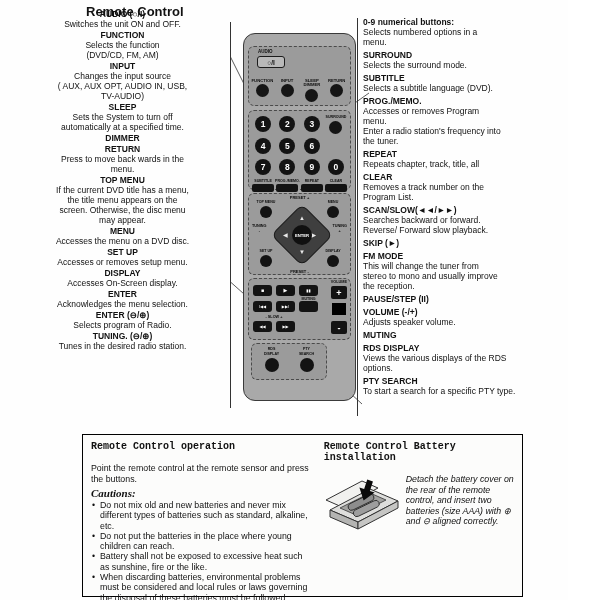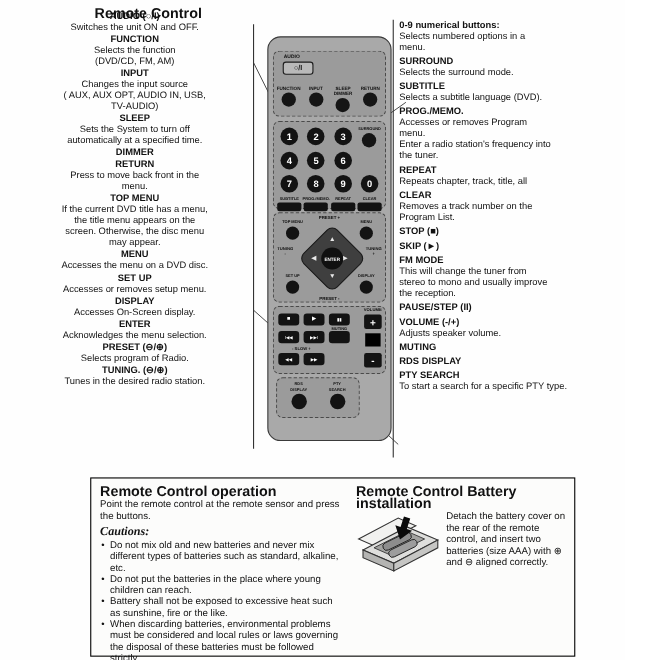--- a/index.html
+++ b/index.html
@@ -64,28 +64,28 @@
 
   .rdsrow { position:absolute; left:2px; right:2px; top:3px; display:flex; justify-content:space-around; }
   .rdscell { display:flex; flex-direction:column; align-items:center; width:34px; }
   .circle14 { width:14px; height:14px; border-radius:50%; background:#131313; margin-top:1px; }
 
   
   .bottom-box { position:absolute; left:82px; top:434px; width:441px; height:163px;
                 border:1.3px solid #000; background:#fcfcfb; display:flex; padding:6px 8px; }
   .bb-left { width:55%; padding-right:10px; }
   .bb-right { width:45%; }
-  .bb-title { font-size:13px; font-weight:bold; line-height:11px; margin-bottom:1px; }
+  .bb-title { font-size:10px; font-weight:bold; line-height:11px; margin-bottom:11px;font-family:Liberation Mono, monospace; }
   .bb-body { font-size:8.8px; line-height:10.5px; }
   .cautions-title { font-family:"Liberation Serif", serif; font-style:italic; font-weight:bold;
                     font-size:11px; margin:3px 0 1px 0; }
   ul.cautions { list-style:none; }
   ul.cautions li { font-size:8.8px; line-height:10.3px; padding-left:9px; position:relative; }
   ul.cautions li::before { content:"•"; position:absolute; left:1px; }
-  .battery-wrap { display:flex; }
+  .battery-wrap { display:flex;font-style:italic; }
   .battery-art { flex:0 0 78px; margin:2px 4px 0 0; }
 </style>
 </head>
 <body>
 
 <div id="page">
 
   <div class="page-title">Remote Control</div>
 
   <svg class="lines" viewBox="0 0 600 600">
@@ -122,21 +122,21 @@
         <div class="rc-desc">Sets the System to turn off
 automatically at a specified time.</div>
       </div>
 
       <div class="entry">
         <div class="rc-label">DIMMER</div>
       </div>
 
       <div class="entry">
         <div class="rc-label">RETURN</div>
-        <div class="rc-desc">Press to move back front in the
+        <div class="rc-desc">Press to move back wards in the
 menu.</div>
       </div>
 
       <div class="entry">
         <div class="rc-label">TOP MENU</div>
         <div class="rc-desc">If the current DVD title has a menu,
 the title menu appears on the
 screen. Otherwise, the disc menu
 may appear.</div>
       </div>
@@ -156,21 +156,21 @@
         <div class="rc-desc">Accesses On-Screen display.</div>
       </div>
 
 
       <div class="entry">
         <div class="rc-label">ENTER</div>
         <div class="rc-desc">Acknowledges the menu selection.</div>
       </div>
 
       <div class="entry">
-        <div class="rc-label">PRESET (⊖/⊕)</div>
+        <div class="rc-label">ENTER (⊖/⊕)</div>
         <div class="rc-desc">Selects program of Radio.</div>
       </div>
 
       <div class="entry">
         <div class="rc-label">TUNING. (⊖/⊕)</div>
         <div class="rc-desc">Tunes in the desired radio station.</div>
       </div>
     </div>
 
   <div class="right-col">
@@ -203,26 +203,27 @@
         <div class="rc-label">REPEAT</div>
         <div class="rc-desc">Repeats chapter, track, title, all</div>
       </div>
 
       <div class="entry">
         <div class="rc-label">CLEAR</div>
         <div class="rc-desc">Removes a track number on the
 Program List.</div>
       </div>
 
-
-
-      <div class="entry">
-        <div class="rc-label">STOP (■)</div>
-        <div class="rc-desc"></div>
-      </div>
+      <div class="entry">
+        <div class="rc-label">SCAN/SLOW(◄◄/►►)</div>
+        <div class="rc-desc">Searches backward or forward.
+Reverse/ Forward slow playback.</div>
+      </div>
+
+
 
       <div class="entry">
         <div class="rc-label">SKIP (►)</div>
         <div class="rc-desc"></div>
       </div>
 
       <div class="entry">
         <div class="rc-label">FM MODE</div>
         <div class="rc-desc">This will change the tuner from
 stereo to mono and usually improve
@@ -239,20 +240,22 @@
         <div class="rc-desc">Adjusts speaker volume.</div>
       </div>
 
       <div class="entry">
         <div class="rc-label">MUTING</div>
         <div class="rc-desc"></div>
       </div>
 
       <div class="entry">
         <div class="rc-label">RDS DISPLAY</div>
+        <div class="rc-desc">Views the various displays of the RDS
+options.</div>
       </div>
 
       <div class="entry">
         <div class="rc-label">PTY SEARCH</div>
         <div class="rc-desc">To start a search for a specific PTY type.</div>
       </div>
     </div>
 
   <div class="remote">
 

